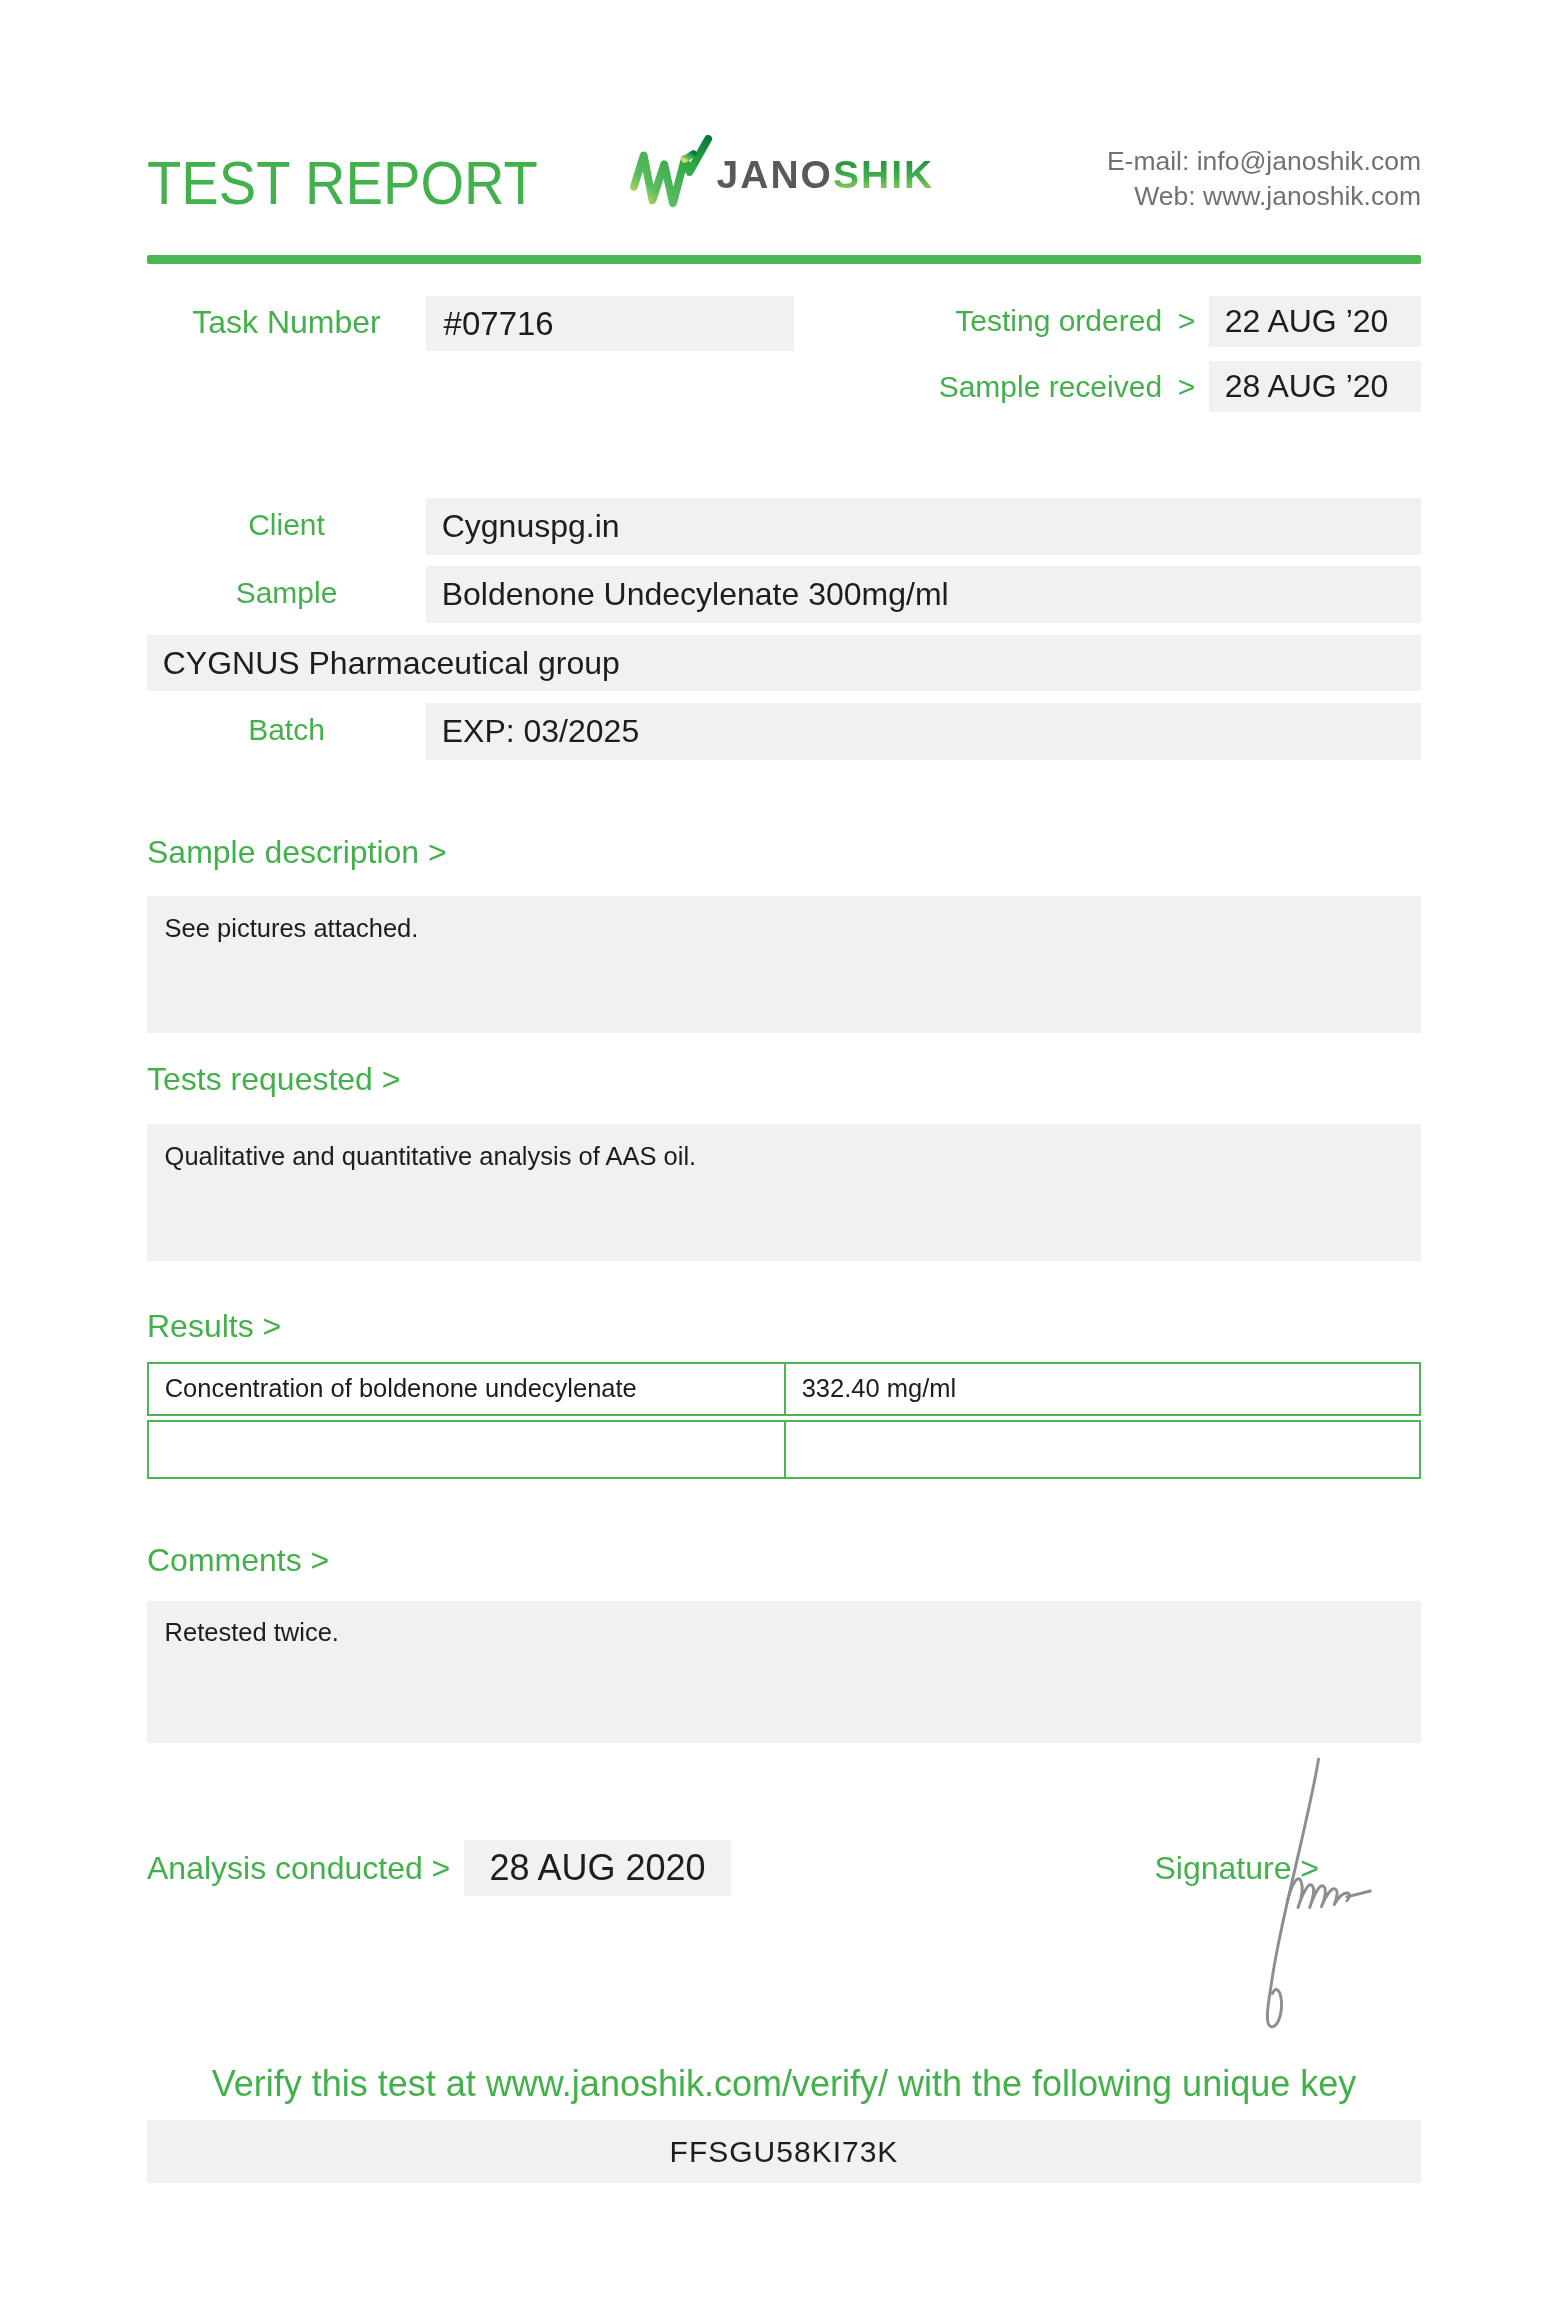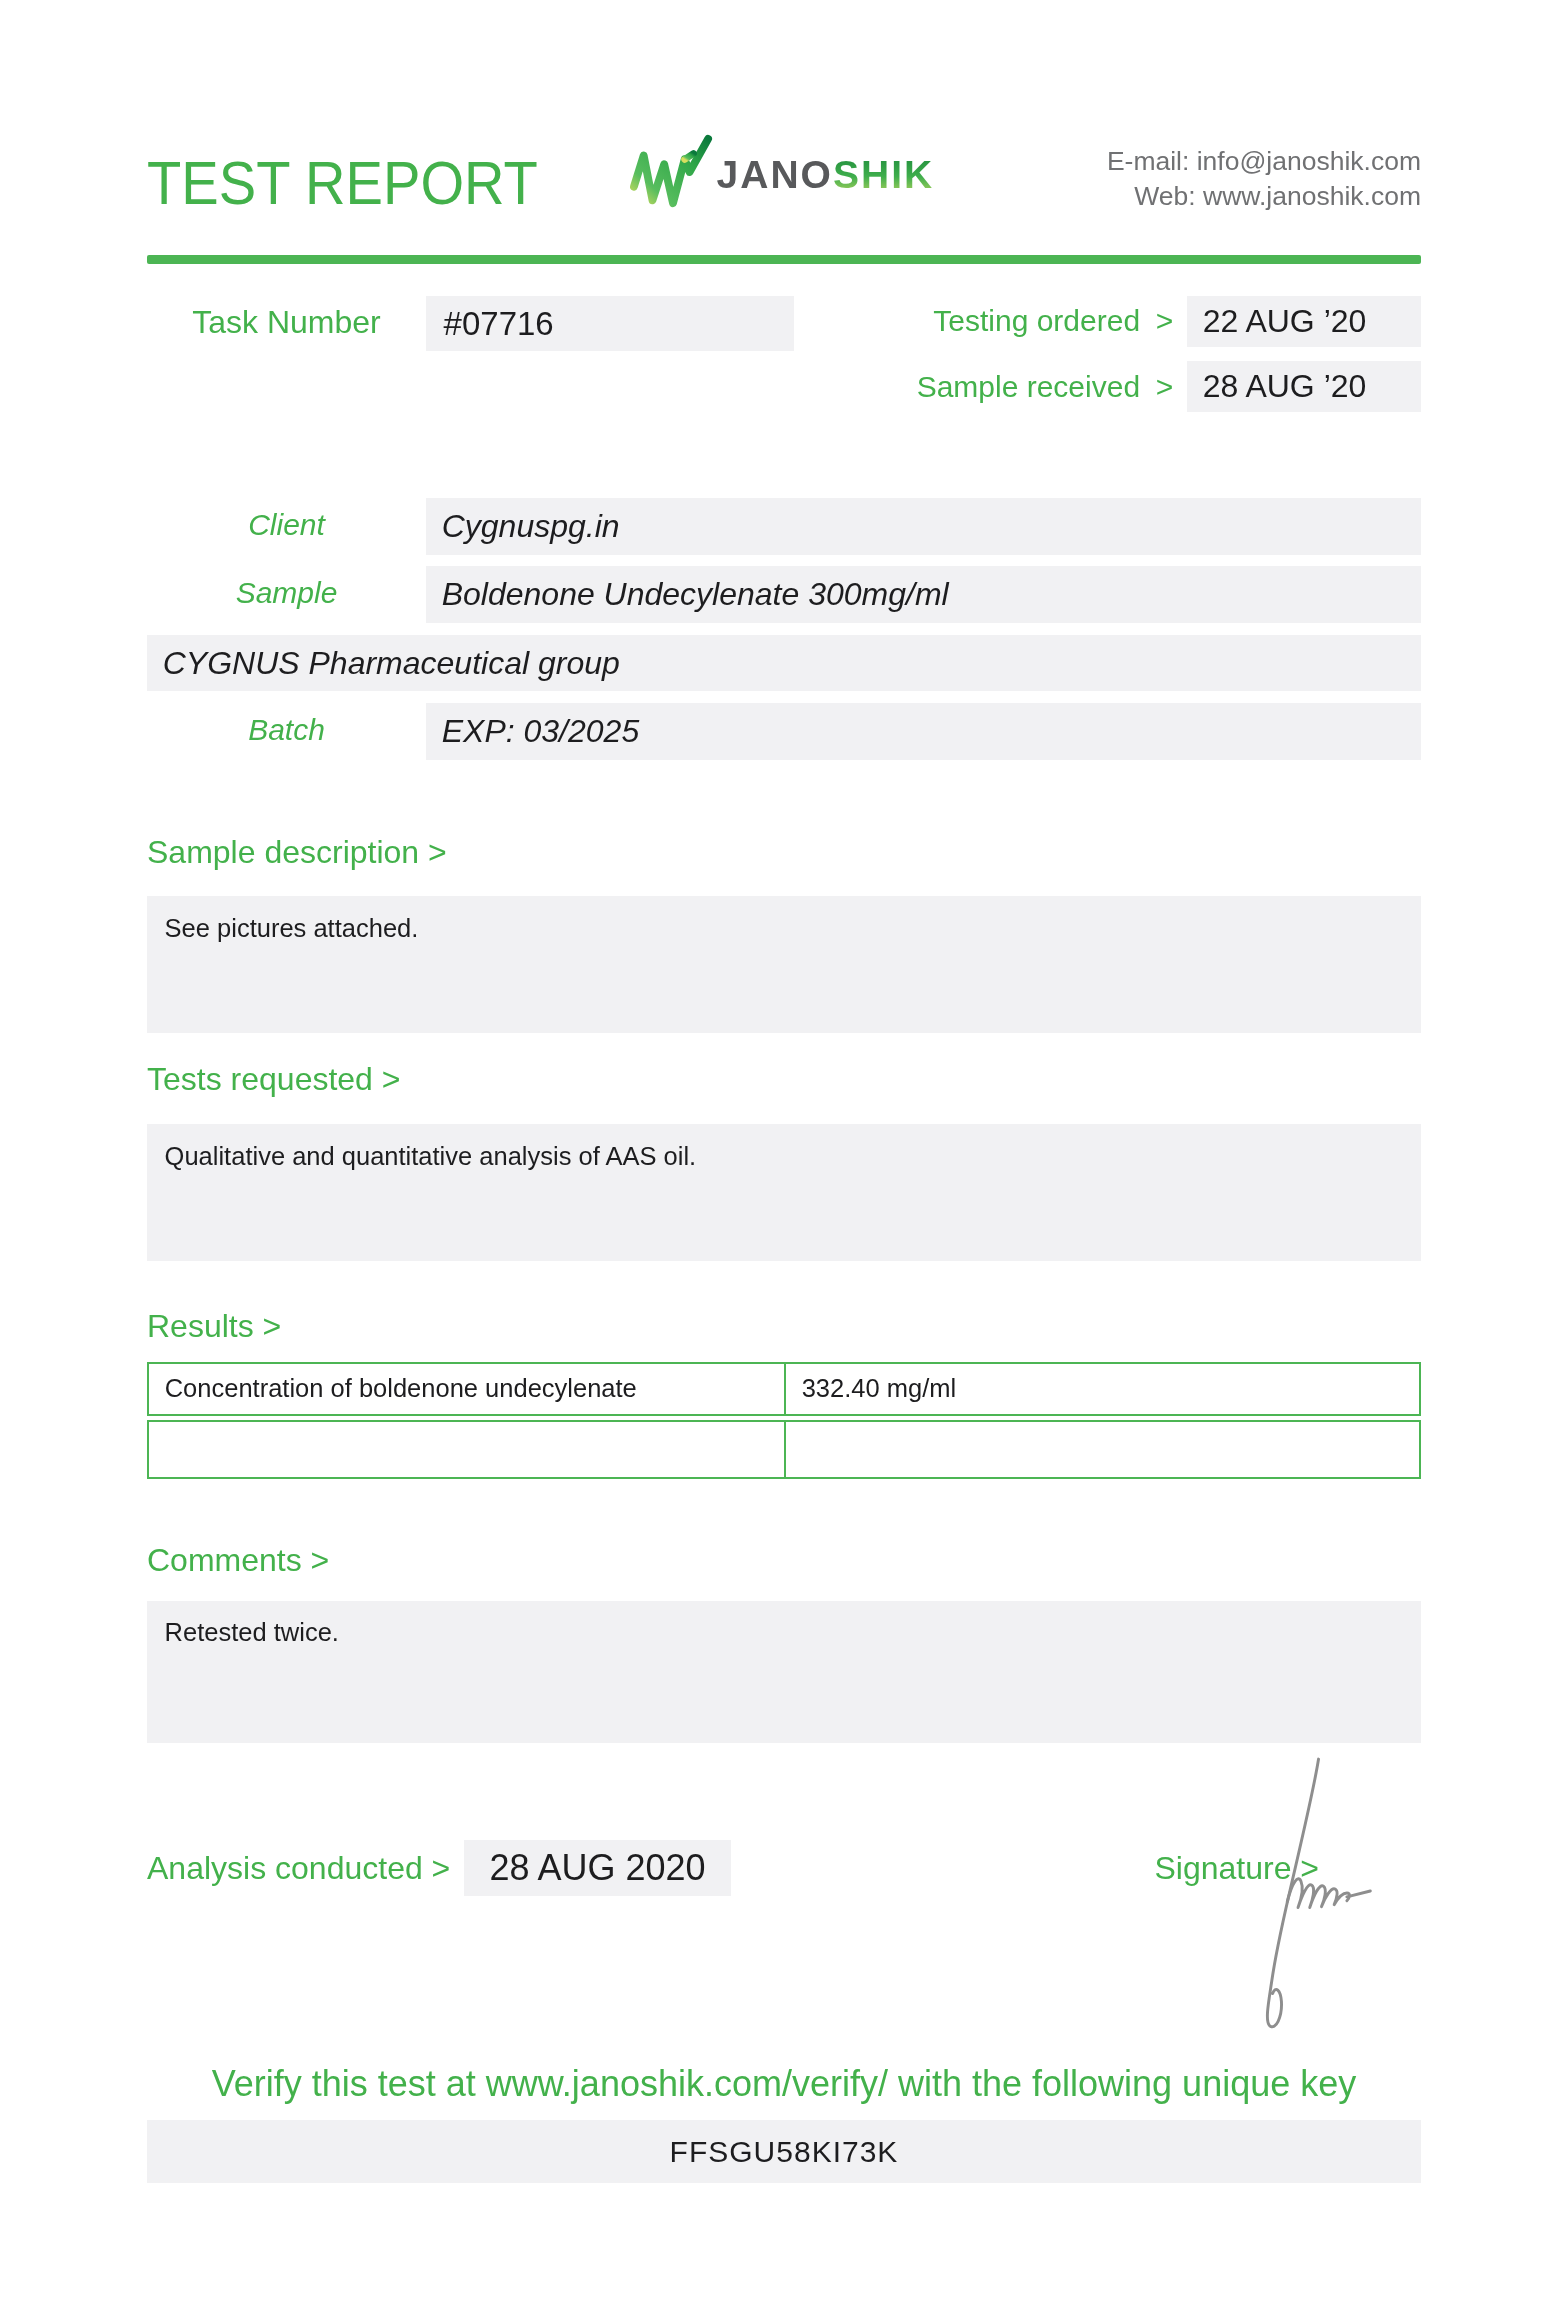--- a/index.html
+++ b/index.html
@@ -45,25 +45,25 @@
   .task-section{margin-top:32px;display:flex;justify-content:space-between;align-items:flex-start;}
   .task-left{display:flex;align-items:stretch;}
   .green-label{color:var(--brand-green);font-size:32px;white-space:nowrap;text-align:center;}
   .task-left .green-label{width:279px;padding-top:7.8px;}
   .value-box{background:var(--box-gray);font-size:33px;color:var(--ink);padding:8.8px 17.6px;}
   .task-number-box{width:368px;}
   .dates-block{display:flex;flex-direction:column;gap:14.7px;align-items:flex-end;}
   .date-row{display:flex;align-items:center;}
   .date-row .green-label{font-size:30px;}
   .date-arrow{color:var(--brand-green);font-size:30px;margin:0 13.7px 0 15.7px;}
-  .date-box{width:234px;font-size:32px;padding:6.9px 15.7px;white-space:nowrap;}
+  .date-box{width:212px;font-size:32px;padding:6.9px 15.7px;white-space:nowrap;}
 
   
   .info-section{margin-top:86px;}
-  .info-row{display:flex;margin-bottom:11.8px;align-items:stretch;font-style:italic;}
+  .info-row{display:flex;margin-bottom:11.8px;align-items:stretch;}
   .info-row .green-label{width:279px;font-size:30px;padding-top:9.8px;}
   .info-value{flex:1;background:var(--box-gray);font-size:32px;padding:9.8px 15.7px;}
 
   
   .section-heading{color:var(--brand-green);font-size:32px;white-space:nowrap;}
   .body-box{background:var(--box-gray);padding:15.7px 17.6px;font-size:25.5px;line-height:1.3;}
   .sample-desc-heading{margin-top:74px;}
   .sample-desc-box{margin-top:25.5px;height:137px;}
   .tests-heading{margin-top:28px;}
   .tests-box{margin-top:25.5px;height:137px;}

